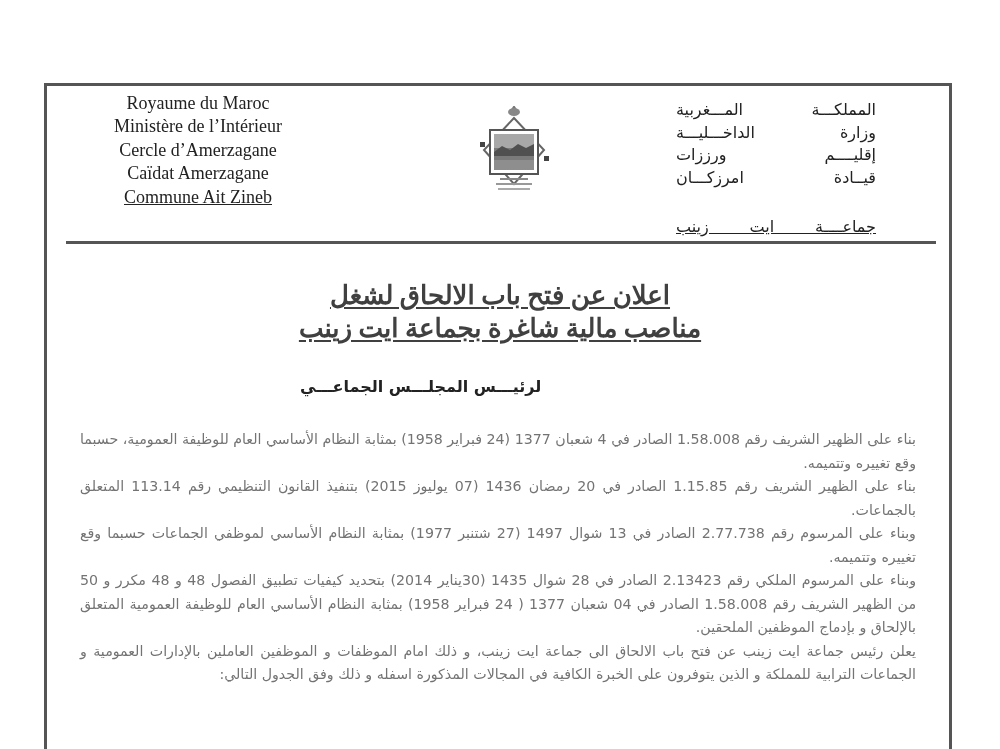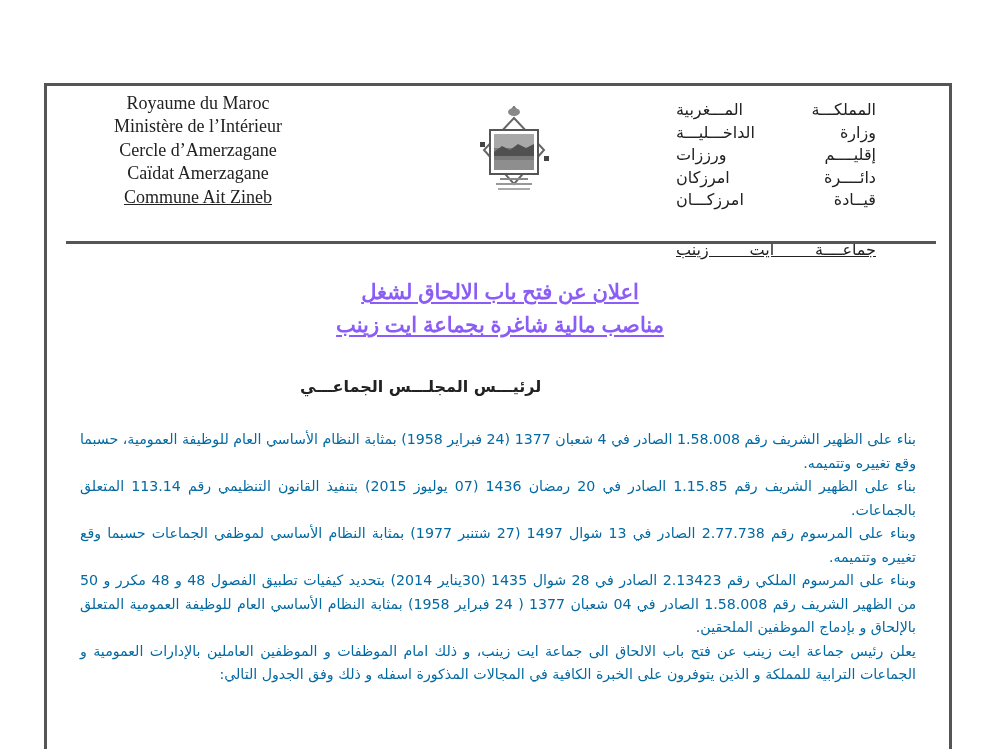--- a/index.html
+++ b/index.html
@@ -28,30 +28,30 @@
   .hdr-ar div { white-space: nowrap; }
   .hdr-ar .u { text-decoration: underline; margin-top: 27px; }
   .emblem {
     position: absolute; left: 466px; top: 106px; width: 96px; height: 100px;
   }
   .rule {
     position: absolute; left: 66px; top: 241px; width: 870px; height: 3px; background: #555;
   }
   .title {
     position: absolute; left: 280px; width: 440px; text-align: center; direction: rtl;
-    font-family: Liberation Sans, sans-serif; font-weight: bold; font-size: 21px; color: #8b5cf6;
+    font-family: Liberation Serif, serif; font-weight: bold; font-size: 26px; color: #404040;
   }
   .title span { text-decoration: underline; text-underline-offset: 3px; }
   .subtitle {
     position: absolute; left: 300px; top: 377px; width: 400px; text-align: left; direction: rtl;
     font-family: "DejaVu Sans", sans-serif; font-weight: bold; font-size: 16px; color: #222;
   }
   .body {
     position: absolute; left: 80px; top: 428px; width: 836px; direction: rtl;
-    font-family: "DejaVu Sans", sans-serif; font-size: 14.2px; line-height: 23.5px; color: #0369a1;
+    font-family: "DejaVu Sans", sans-serif; font-size: 14.2px; line-height: 23.5px; color: #737373;
   }
   .body p { margin: 0; text-align: justify; }
 </style>
 </head>
 <body>
 
 <div class="frame"></div>
 
 <div class="hdr-fr">
   <div>Royaume du Maroc</div>
@@ -76,21 +76,20 @@
     <rect x="34" y="72" width="28" height="2" fill="#888"></rect>
     <rect x="30" y="77" width="36" height="2" fill="#999"></rect>
     <rect x="32" y="82" width="32" height="2" fill="#aaa"></rect>
   </svg>
 </div>
 
 <div class="hdr-ar">
   <div>المملكـــة المـــغربية</div>
   <div>وزارة الداخـــليـــة</div>
   <div>إقليــــم ورززات</div>
-  <div>دائــــرة امرزكان</div>
   <div>قيــادة امرزكـــان</div>
   <div class="u">جماعــــة ايت زينب</div>
 </div>
 
 <div class="rule"></div>
 
 <div class="title" style="top:280px;">
   <span>اعلان عن فتح باب الالحاق لشغل</span>
 </div>
 <div class="title" style="top:313px;">

